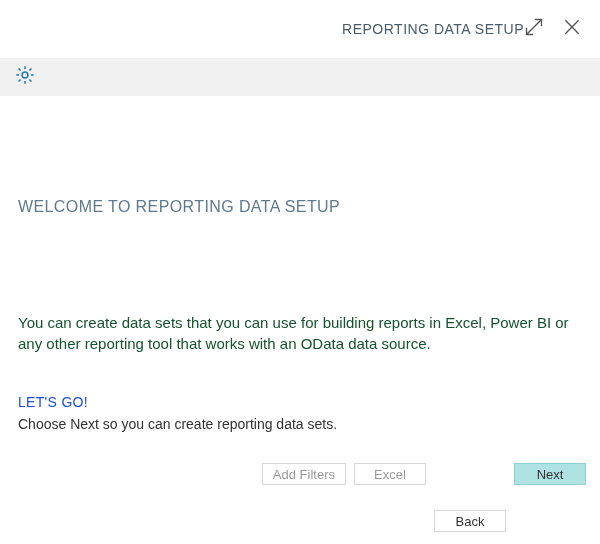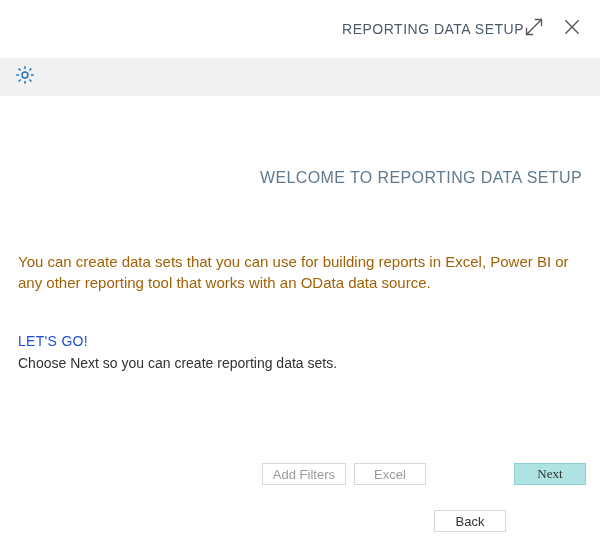--- a/index.html
+++ b/index.html
@@ -49,32 +49,31 @@
       width: 22px;
       height: 22px;
       stroke: #1e73bd;
       fill: none;
       cursor: pointer;
     }
     .content {
       padding: 18px 18px 0 18px;
     }
     .welcome-heading {
-      margin-top: 55px;
+      margin-top: 84px;
       font-size: 16px;
       font-weight: 400;
       color: #5f7a8f;
       letter-spacing: 0.4px;
-      text-align: right;
     }
     .welcome-body {
-      margin-top: 64px;
+      margin-top: 96px;
       font-size: 15px;
       line-height: 1.4;
-      color: #a16207;
+      color: #14532d;
     }
     .lets-go {
       margin-top: 40px;
       font-size: 14px;
       color: #1d4ed8;
       letter-spacing: 0.3px;
     }
     .lets-go-body {
       margin-top: 6px;
       font-size: 14px;
@@ -101,21 +100,20 @@
     .footer button.enabled {
       color: #333;
       cursor: pointer;
       margin-top: 47px;
     }
     .footer button.primary {
       background: #afe3e3;
       border-color: #8fcfcf;
       color: #333;
       cursor: pointer;
-      font-family: Liberation Serif, serif;
     }
   </style>
 </head>
 <body>
 
 <div class="titlebar">
   <h1>REPORTING DATA SETUP</h1>
   <div class="title-icons">
     <span>
       <svg viewBox="0 0 24 24" fill="none" stroke-width="1.6">

